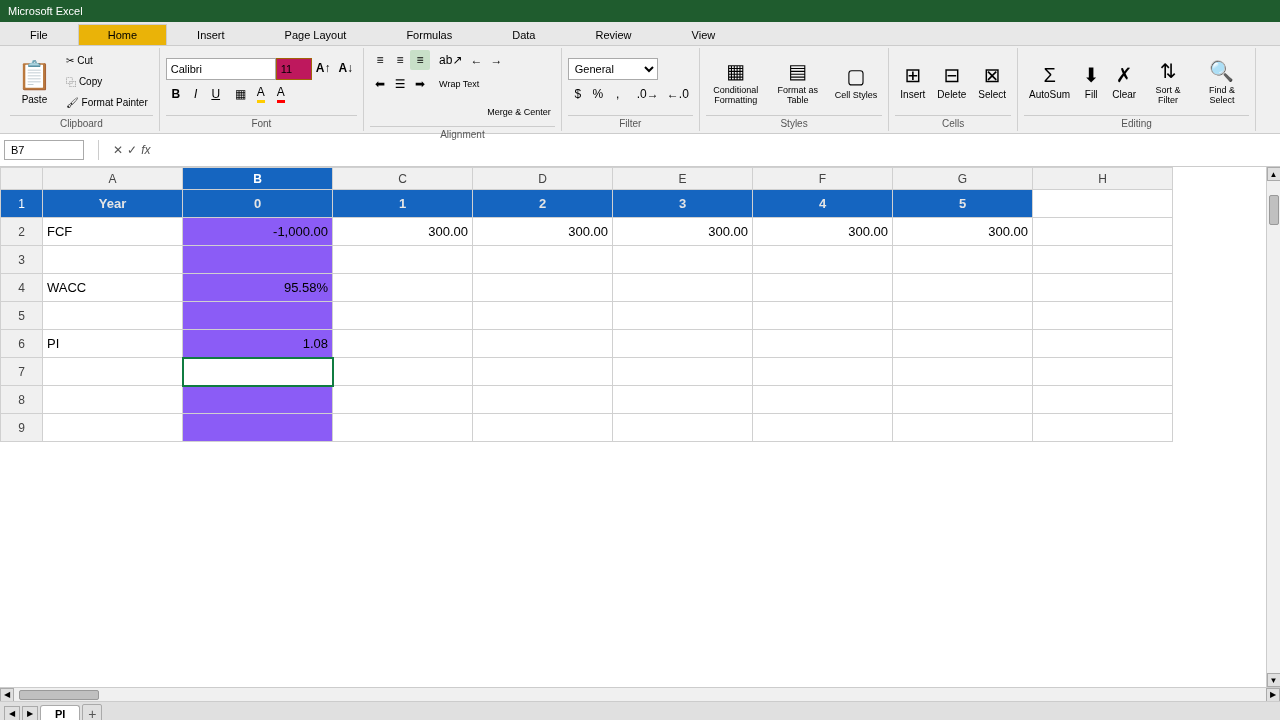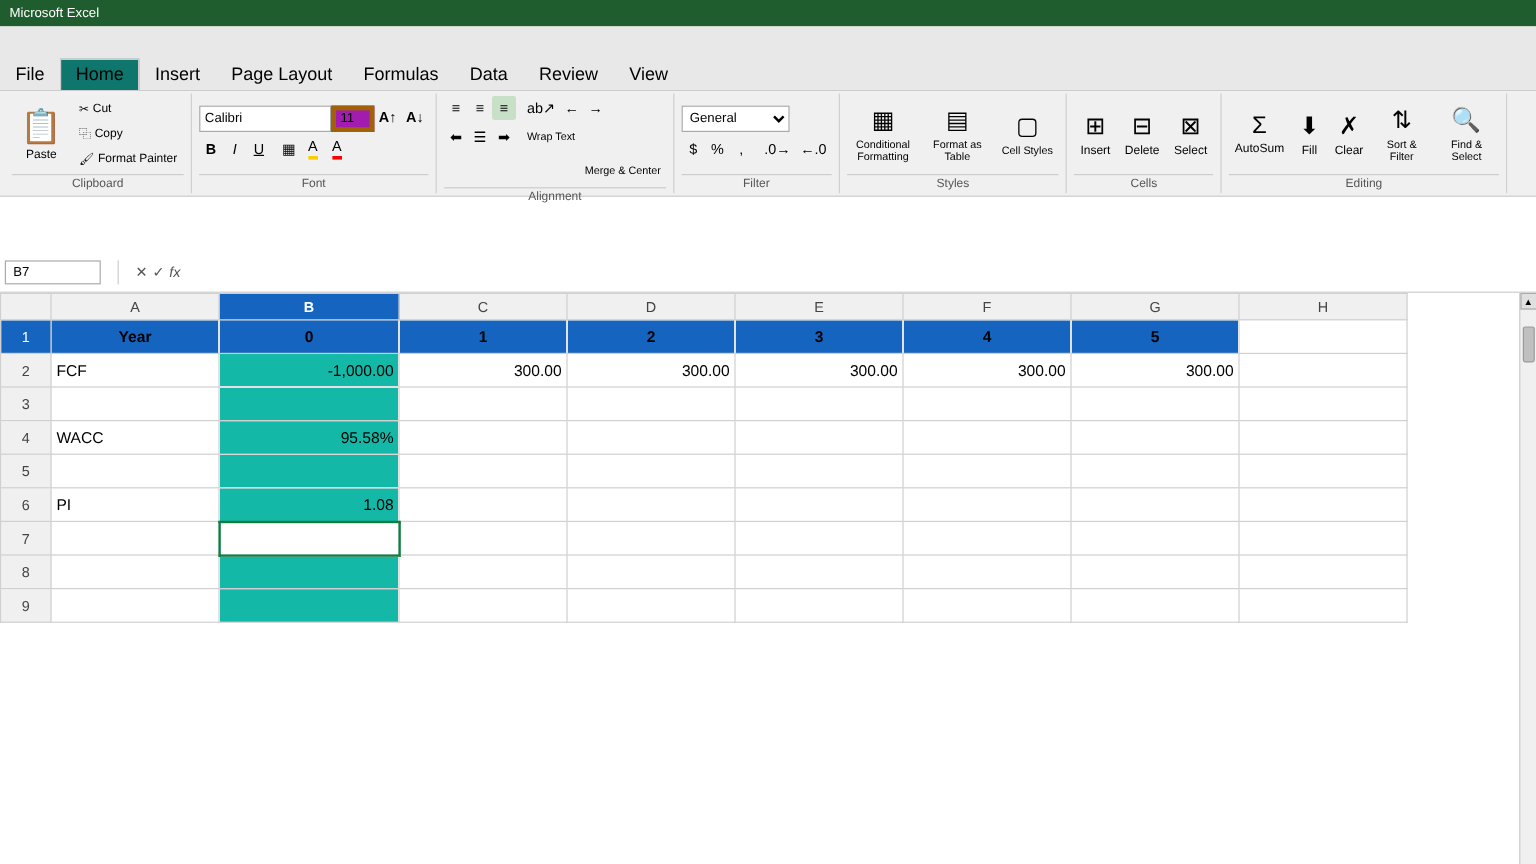--- a/index.html
+++ b/index.html
@@ -17,30 +17,29 @@
     }
 
     .ribbon-tabs {
       display: flex;
       background: #e8e8e8;
       border-bottom: 1px solid #ccc;
       padding-top: 2px;
     }
 
     .ribbon-tab {
-      padding: 4px 12px;
-      font-size: 15px;
+      padding: 4px 29px;
+      font-size: 11px;
       cursor: pointer;
       border: 1px solid transparent;
       border-bottom: none;
-      margin-top: 25px;
     }
 
     .ribbon-tab.active {
-      background: #0f766e;
+      background: #eab308;
       border-color: #ccc;
       border-bottom-color: #f0f0f0;
     }
 
     .ribbon-content {
       display: flex;
       align-items: stretch;
       padding: 2px 4px;
       height: 88px;
       background: #f0f0f0;
@@ -125,22 +124,22 @@
     .font-name-box {
       border: 1px solid #aaa;
       background: white;
       padding: 1px 4px;
       font-size: 11px;
       width: 110px;
       height: 22px;
     }
 
     .font-size-box {
-      border: 4px solid #a16207;
-      background: #a21caf;
+      border: 1px solid #a16207;
+      background: #be185d;
       padding: 1px 4px;
       font-size: 11px;
       width: 36px;
       height: 22px;
     }
 
     .font-row {
       display: flex;
       align-items: flex-start;
       gap: 0;
@@ -161,21 +160,20 @@
 
     
     .formula-bar {
       display: flex;
       align-items: center;
       height: 26px;
       border-bottom: 1px solid #ccc;
       background: white;
       padding: 16px 4px;
       gap: 12px;
-      margin-top: 47px;
     }
 
     .name-box {
       border: 1px solid #aaa;
       padding: 1px 6px;
       font-size: 11px;
       width: 80px;
       height: 20px;
       display: flex;
       align-items: center;
@@ -251,27 +249,27 @@
       padding: 0 4px;
       vertical-align: middle;
       font-size: 13px;
       white-space: nowrap;
       overflow: hidden;
       background: white;
     }
 
     .cell.header-row {
       background: #1565c0;
-      color: #000000;
+      color: #e5e5e5;
       font-weight: bold;
       text-align: center;
     }
 
     .cell.selected-col {
-      background: #14b8a6;
+      background: #8b5cf6;
     }
 
     .cell.active-cell {
       border: 2px solid #107c41;
       background: white;
     }
 
     .cell.text-right {
       text-align: right;
     }

